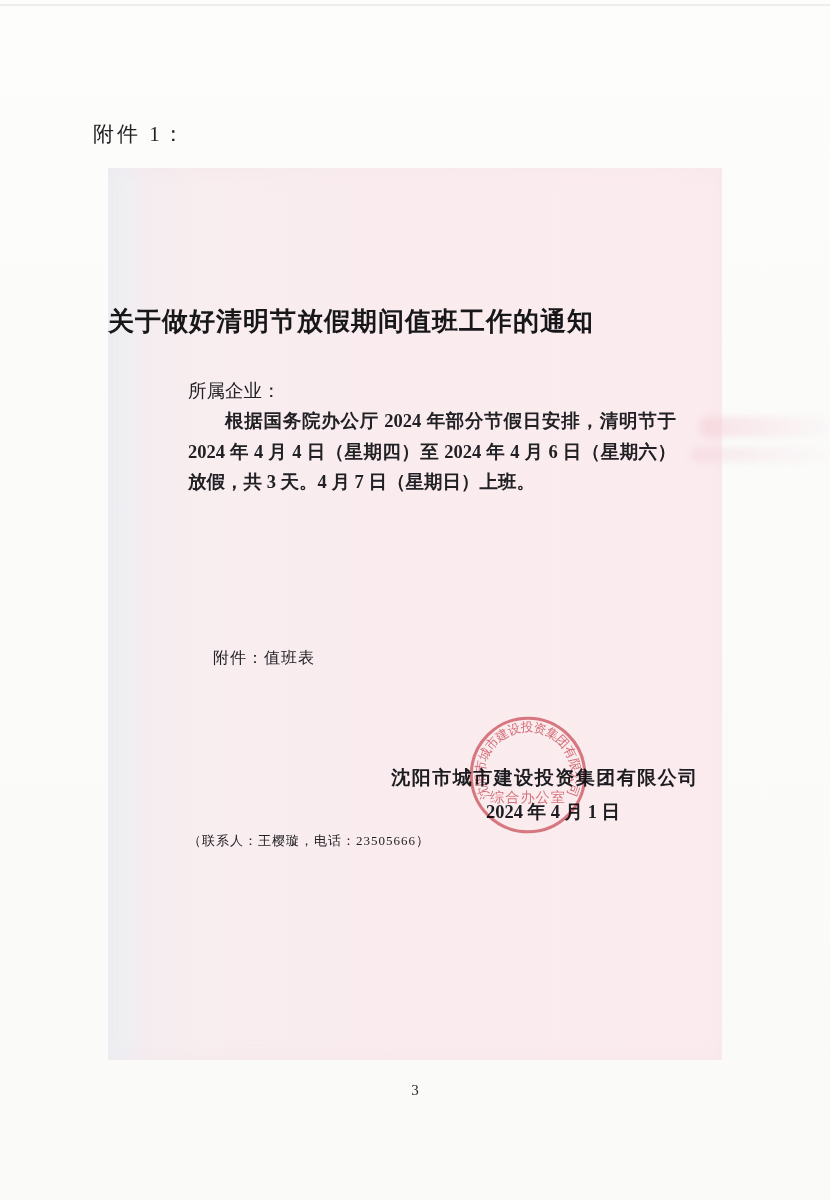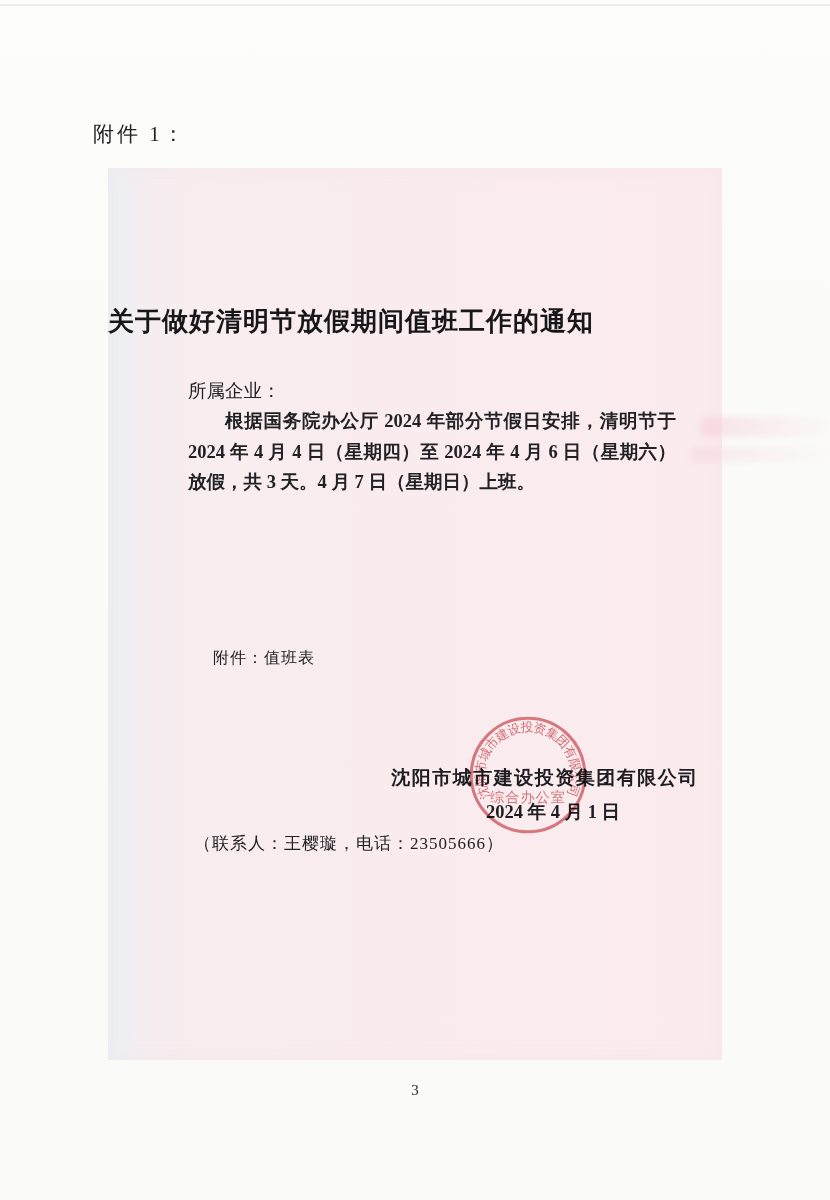--- a/index.html
+++ b/index.html
@@ -101,22 +101,22 @@
     position: absolute;
     left: 420px; top: 799px;
     width: 200px;
     text-align: right;
     font-size: 18.5px;
     font-weight: bold;
     color: #1d1d21;
   }
   .contact-line {
     position: absolute;
-    left: 194px; top: 832px;
-    font-size: 17px;
+    left: 188px; top: 832px;
+    font-size: 13px;
     letter-spacing: 1px;
     color: #212125;
   }
   .seal {
     position: absolute;
     left: 452px; top: 699px;
     width: 152px; height: 152px;
     mix-blend-mode: multiply;
     opacity: 0.85;
     pointer-events: none;

